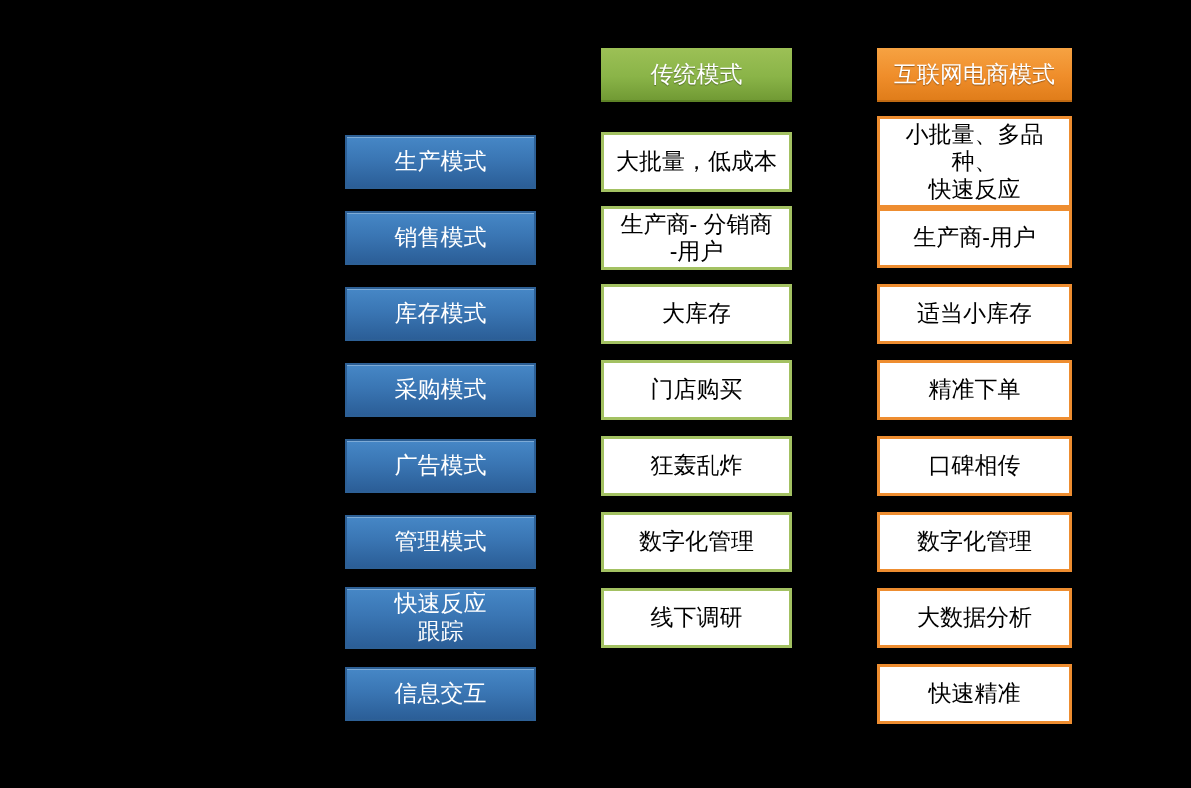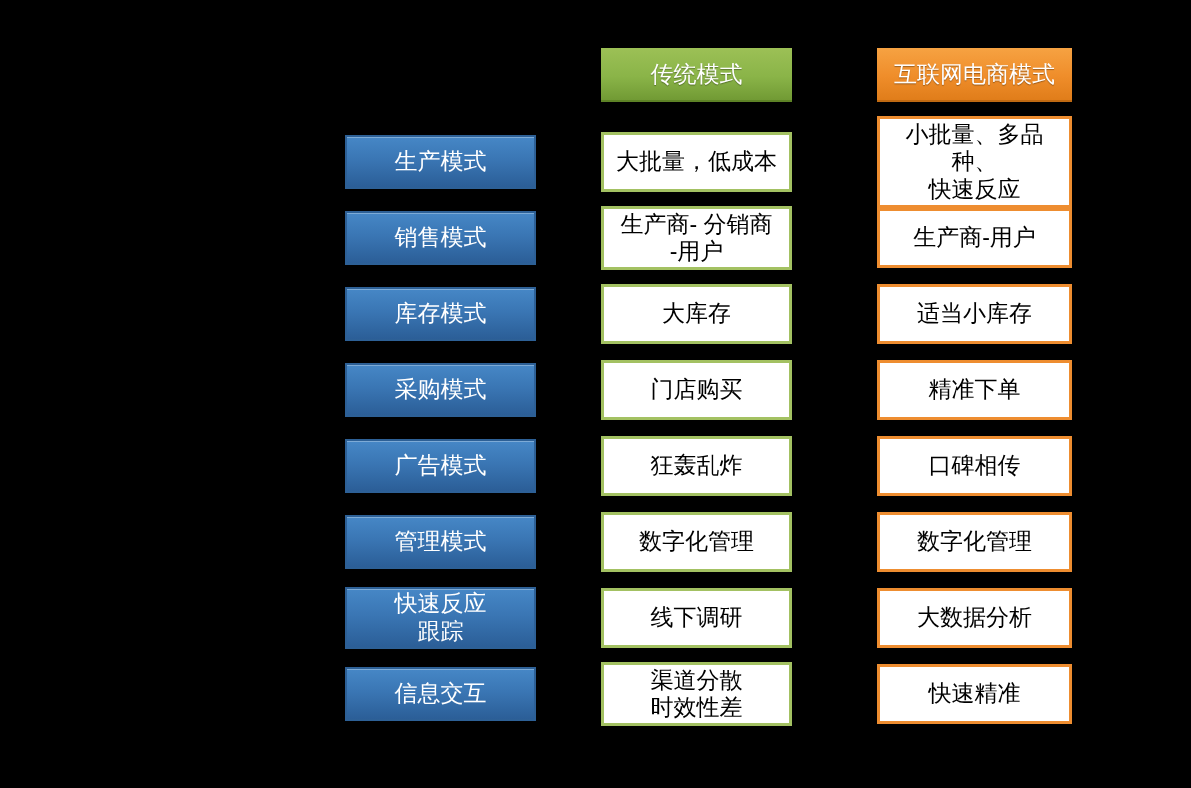--- a/index.html
+++ b/index.html
@@ -125,18 +125,16 @@
     <div class="label-box r5">管理模式</div>
     <div class="cell cell-trad r5">数字化管理</div>
     <div class="cell cell-ecom r5">数字化管理</div>
 
     <div class="label-box r6">快速反应
 跟踪</div>
     <div class="cell cell-trad r6">线下调研</div>
     <div class="cell cell-ecom r6">大数据分析</div>
 
     <div class="label-box r7">信息交互</div>
-    <div class="cell cell-trad r7">渠道分散
-时效性差</div>
     <div class="cell cell-ecom r7">快速精准</div>
 
   </div>
 </div>
 
 </body></html>

